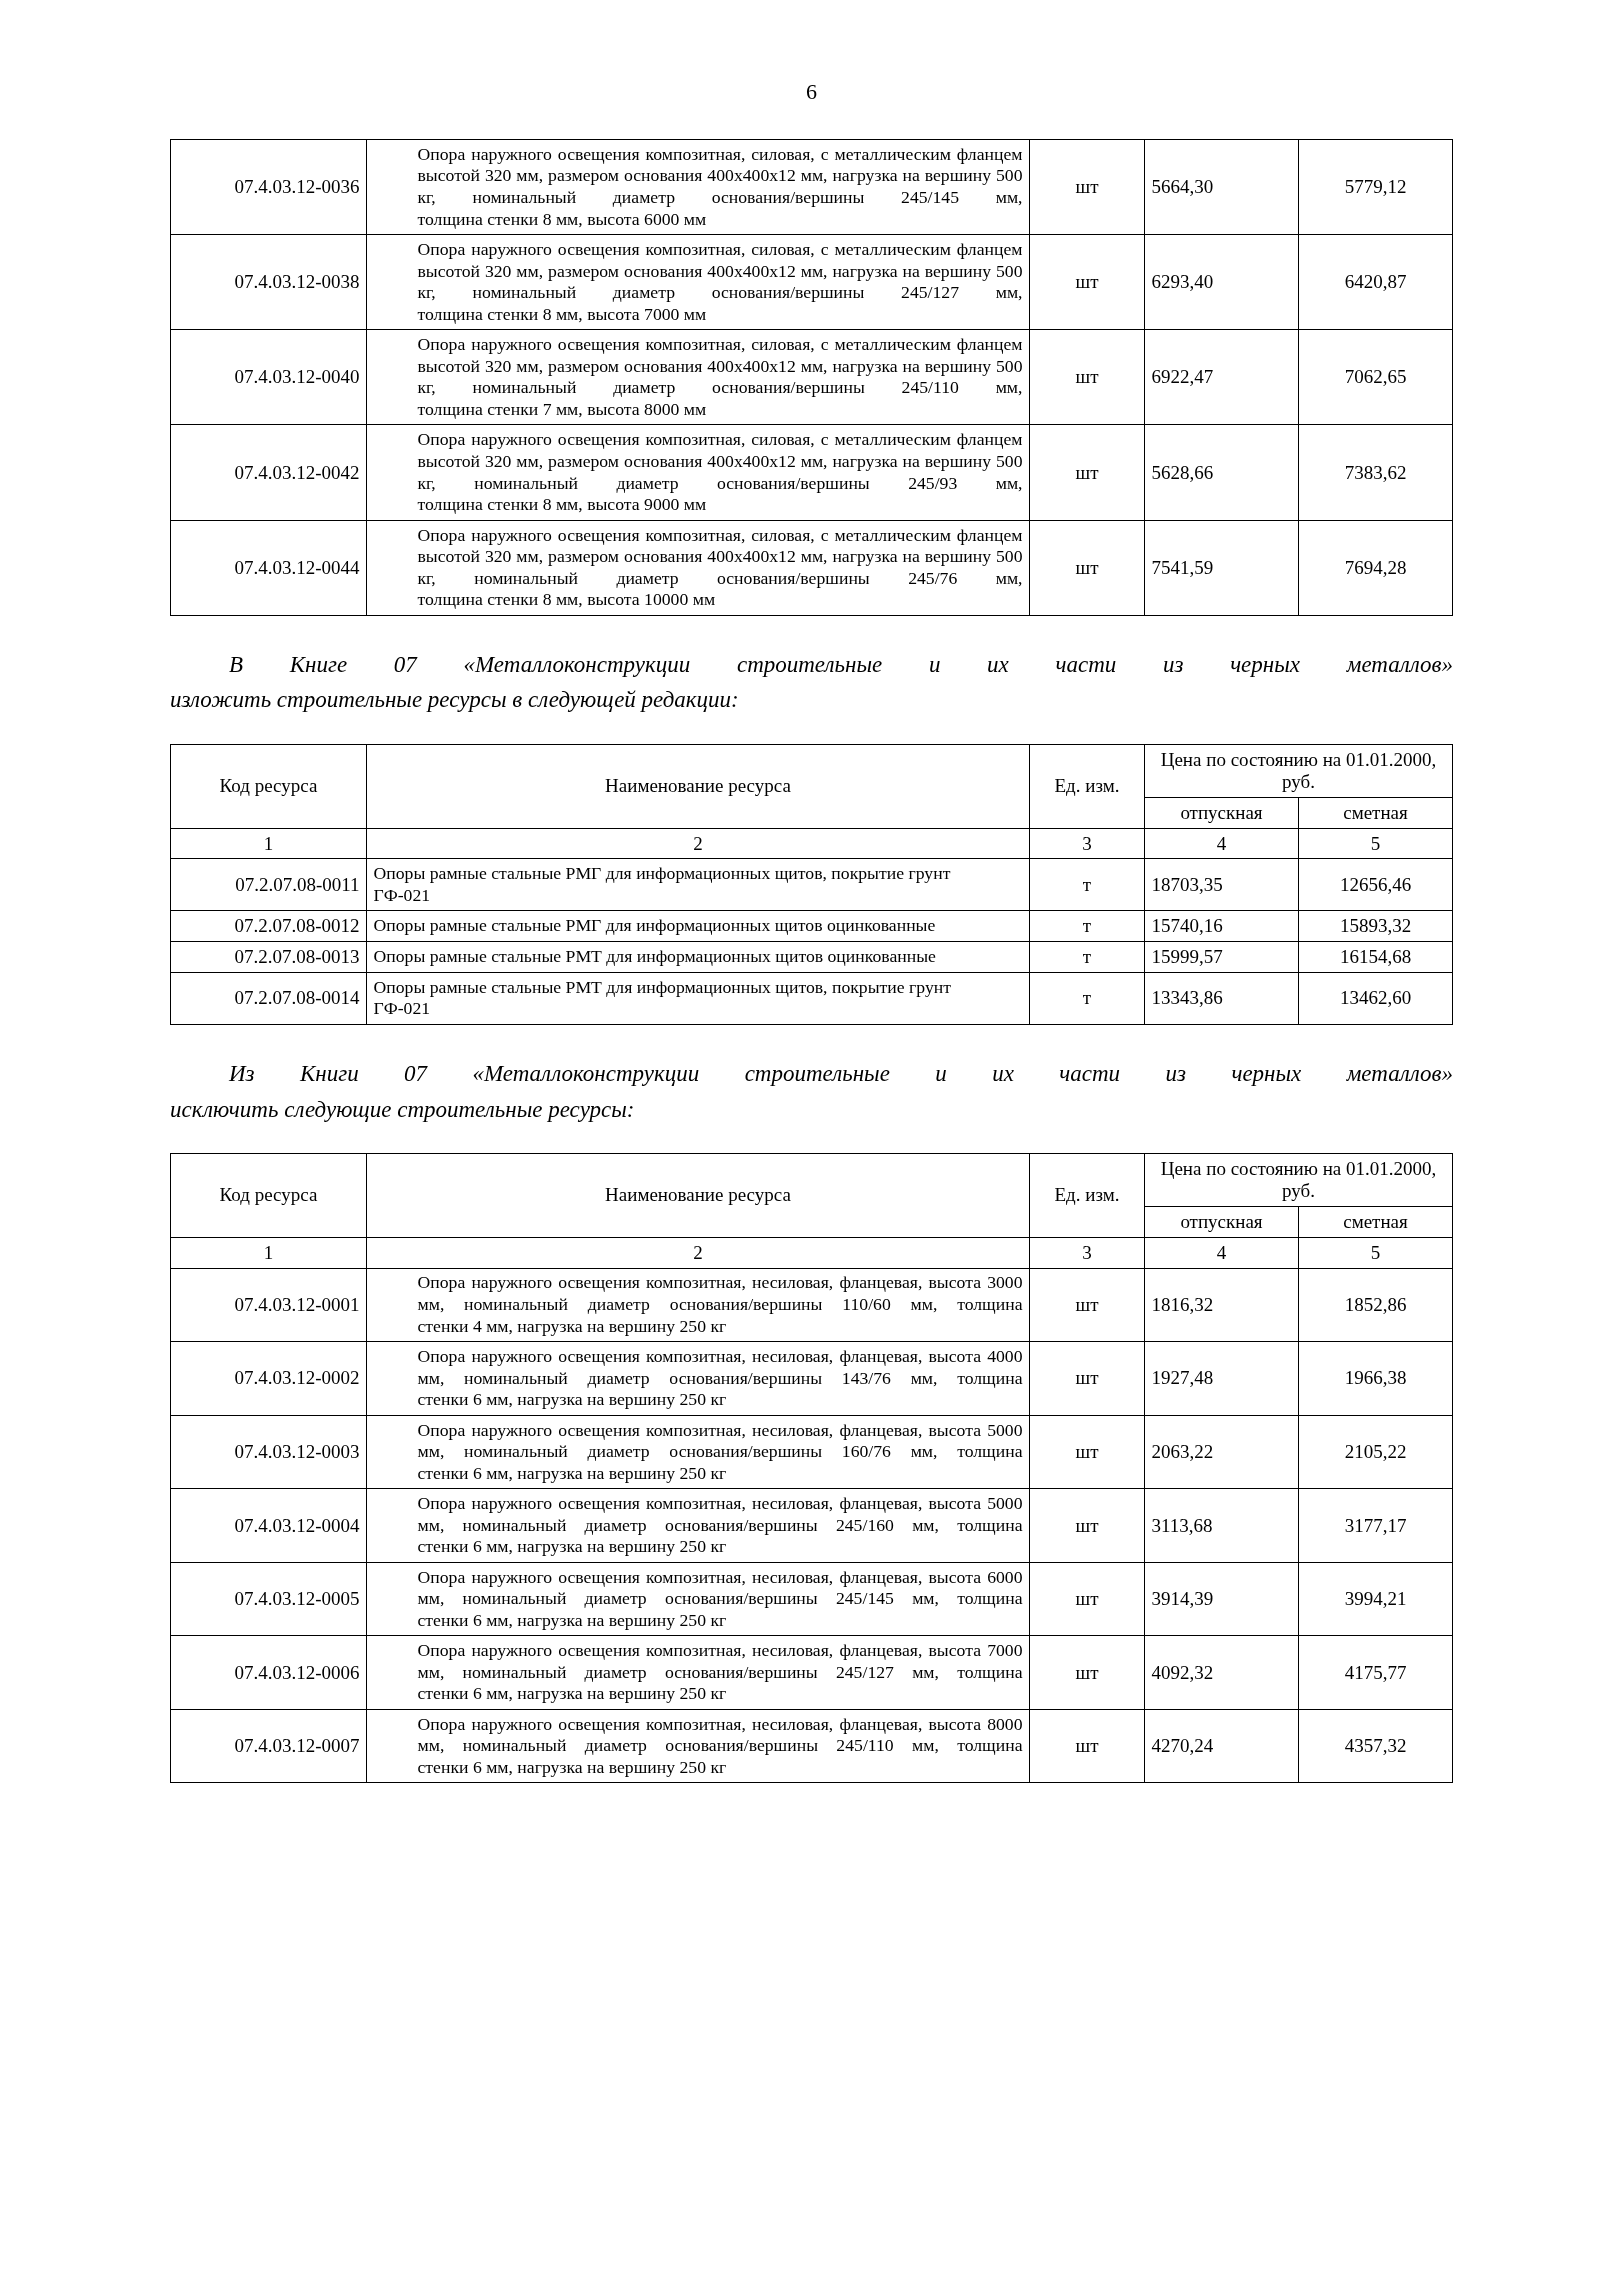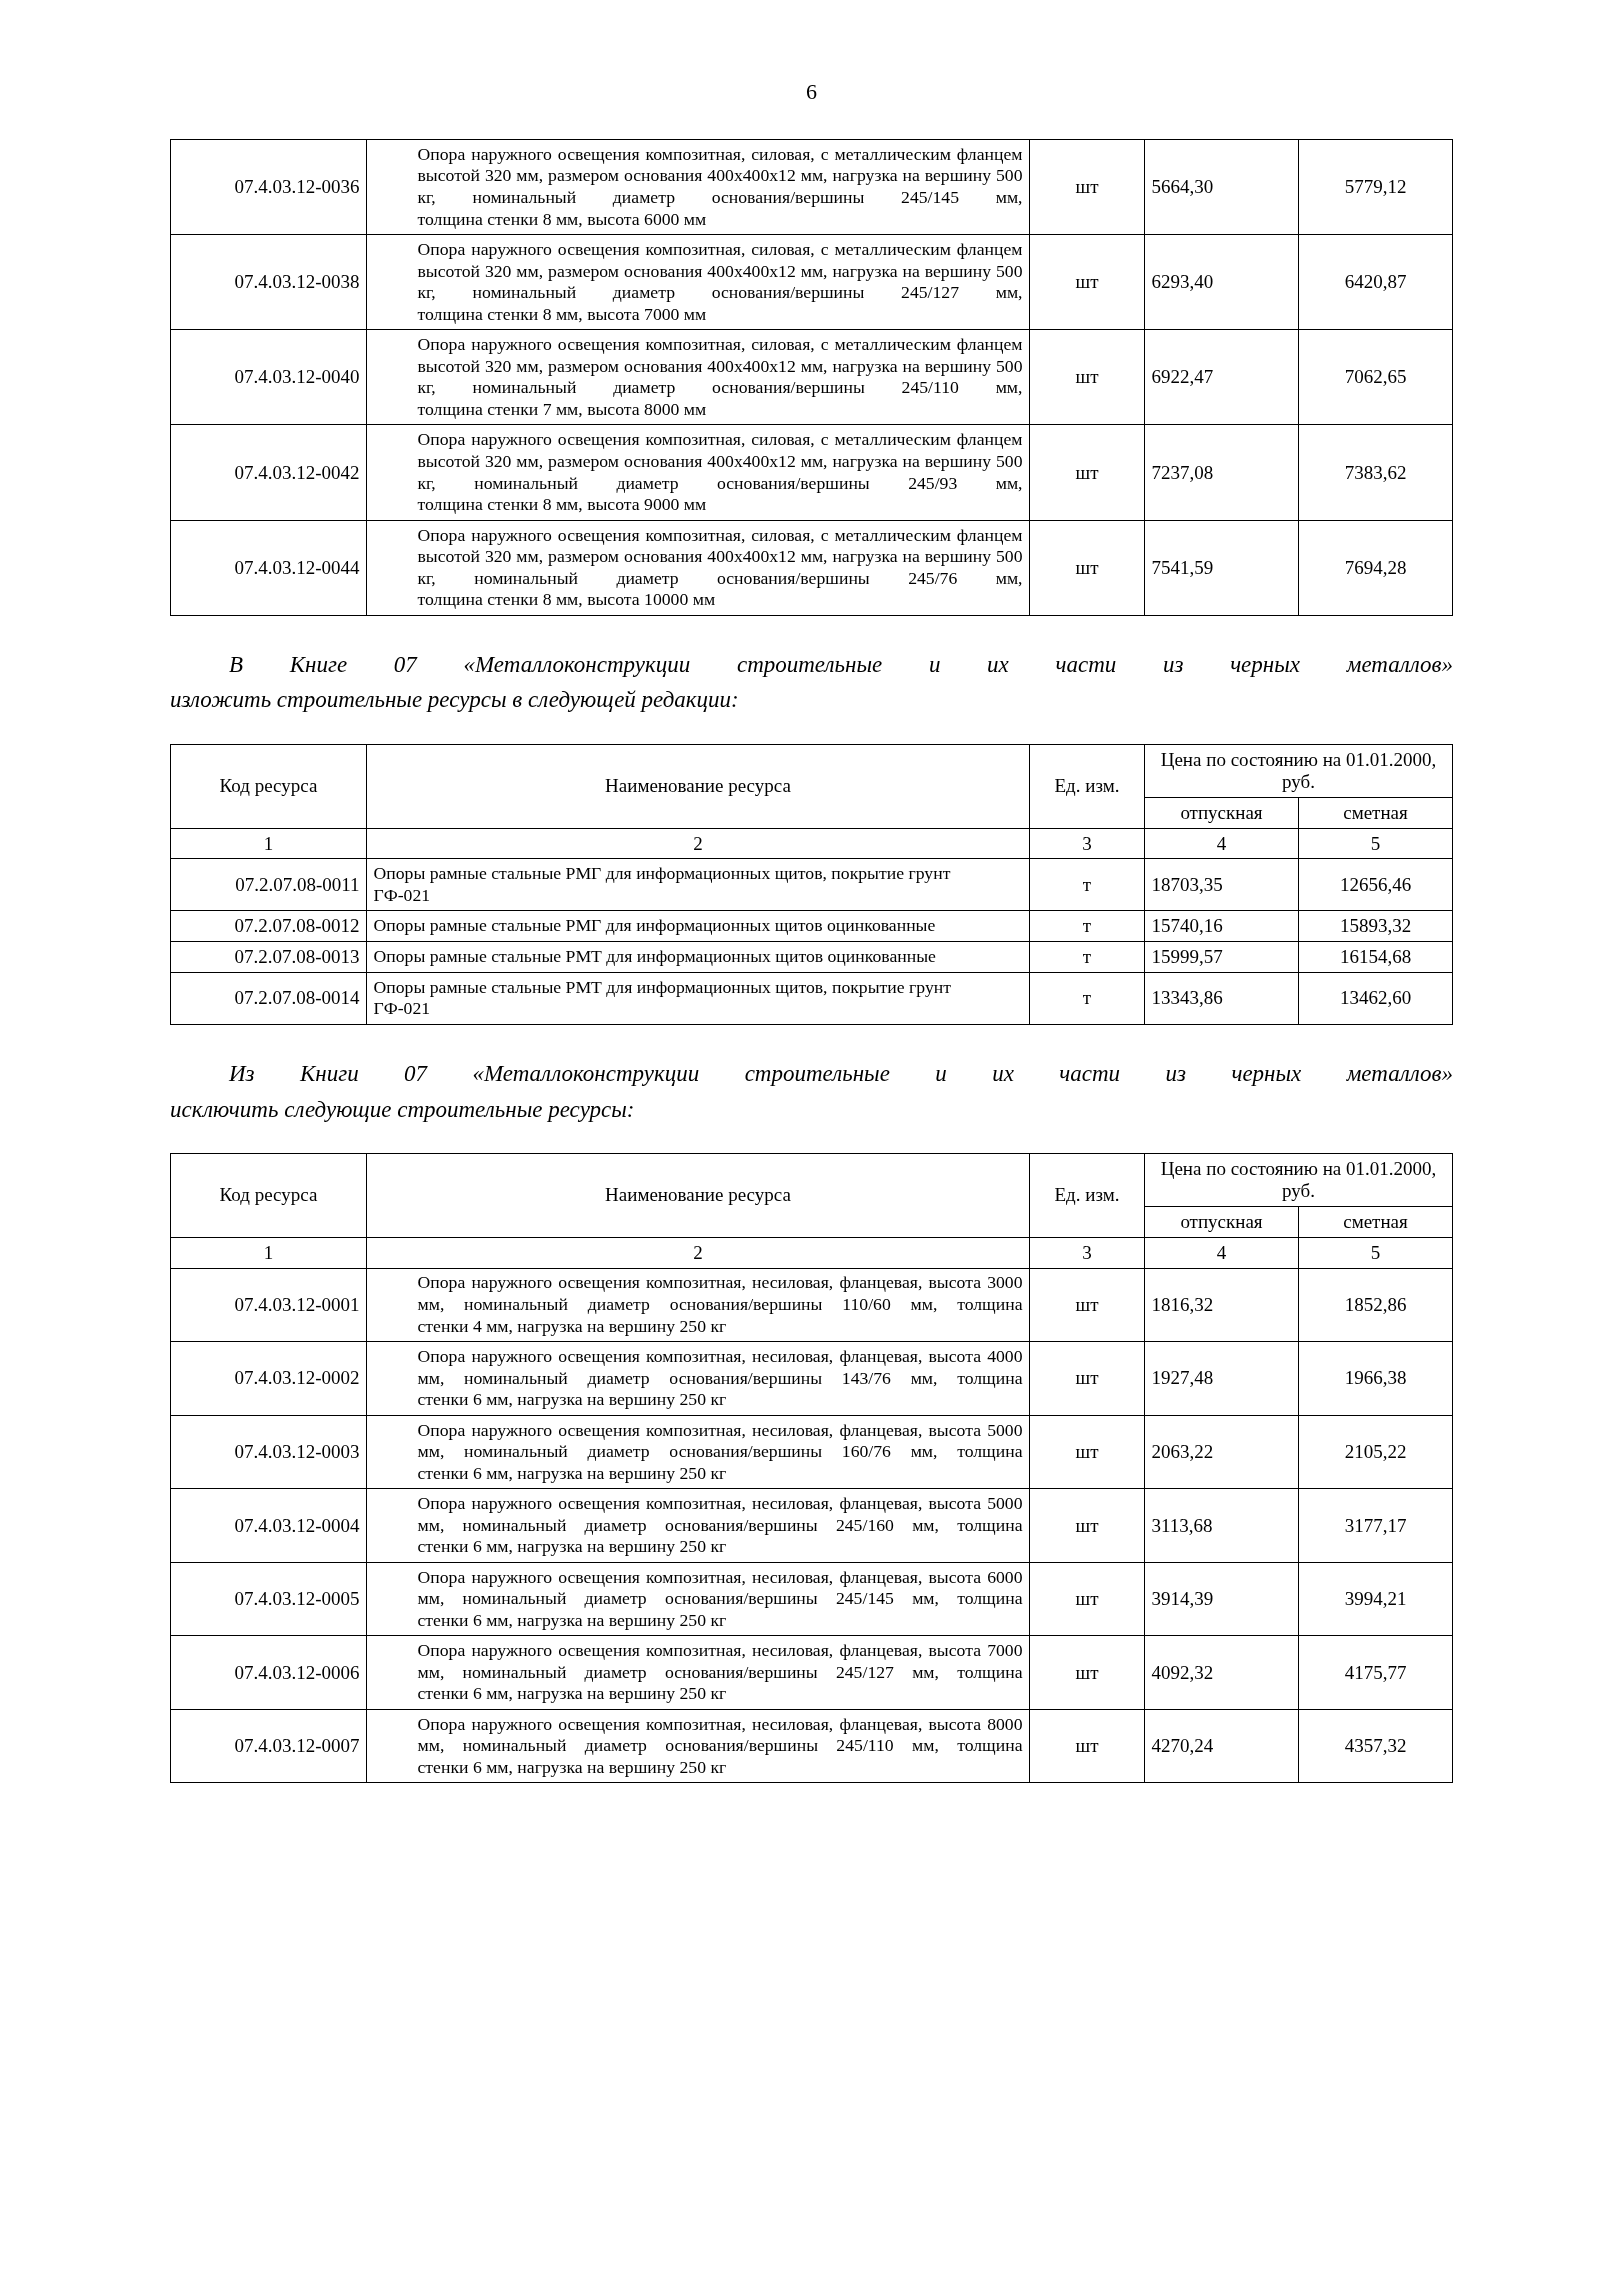--- a/index.html
+++ b/index.html
@@ -142,21 +142,21 @@
         <td class="c-code">07.4.03.12-0042</td>
         <td class="c-name">
           <div class="name-justify">
             <span>Опора наружного освещения композитная, силовая, с металлическим</span>
             <span>фланцем высотой 320 мм, размером основания 400х400х12 мм, нагрузка на</span>
             <span>вершину 500 кг, номинальный диаметр основания/вершины 245/93 мм,</span>
             <span class="last">толщина стенки 8 мм, высота 9000 мм</span>
           </div>
         </td>
         <td class="c-unit">шт</td>
-        <td class="c-price">7237,08</td>
+        <td class="c-price">5628,66</td>
         <td class="c-price2">7383,62</td>
       </tr>
       <tr>
         <td class="c-code">07.4.03.12-0044</td>
         <td class="c-name">
           <div class="name-justify">
             <span>Опора наружного освещения композитная, силовая, с металлическим</span>
             <span>фланцем высотой 320 мм, размером основания 400х400х12 мм, нагрузка на</span>
             <span>вершину 500 кг, номинальный диаметр основания/вершины 245/76 мм,</span>
             <span class="last">толщина стенки 8 мм, высота 10000 мм</span>

